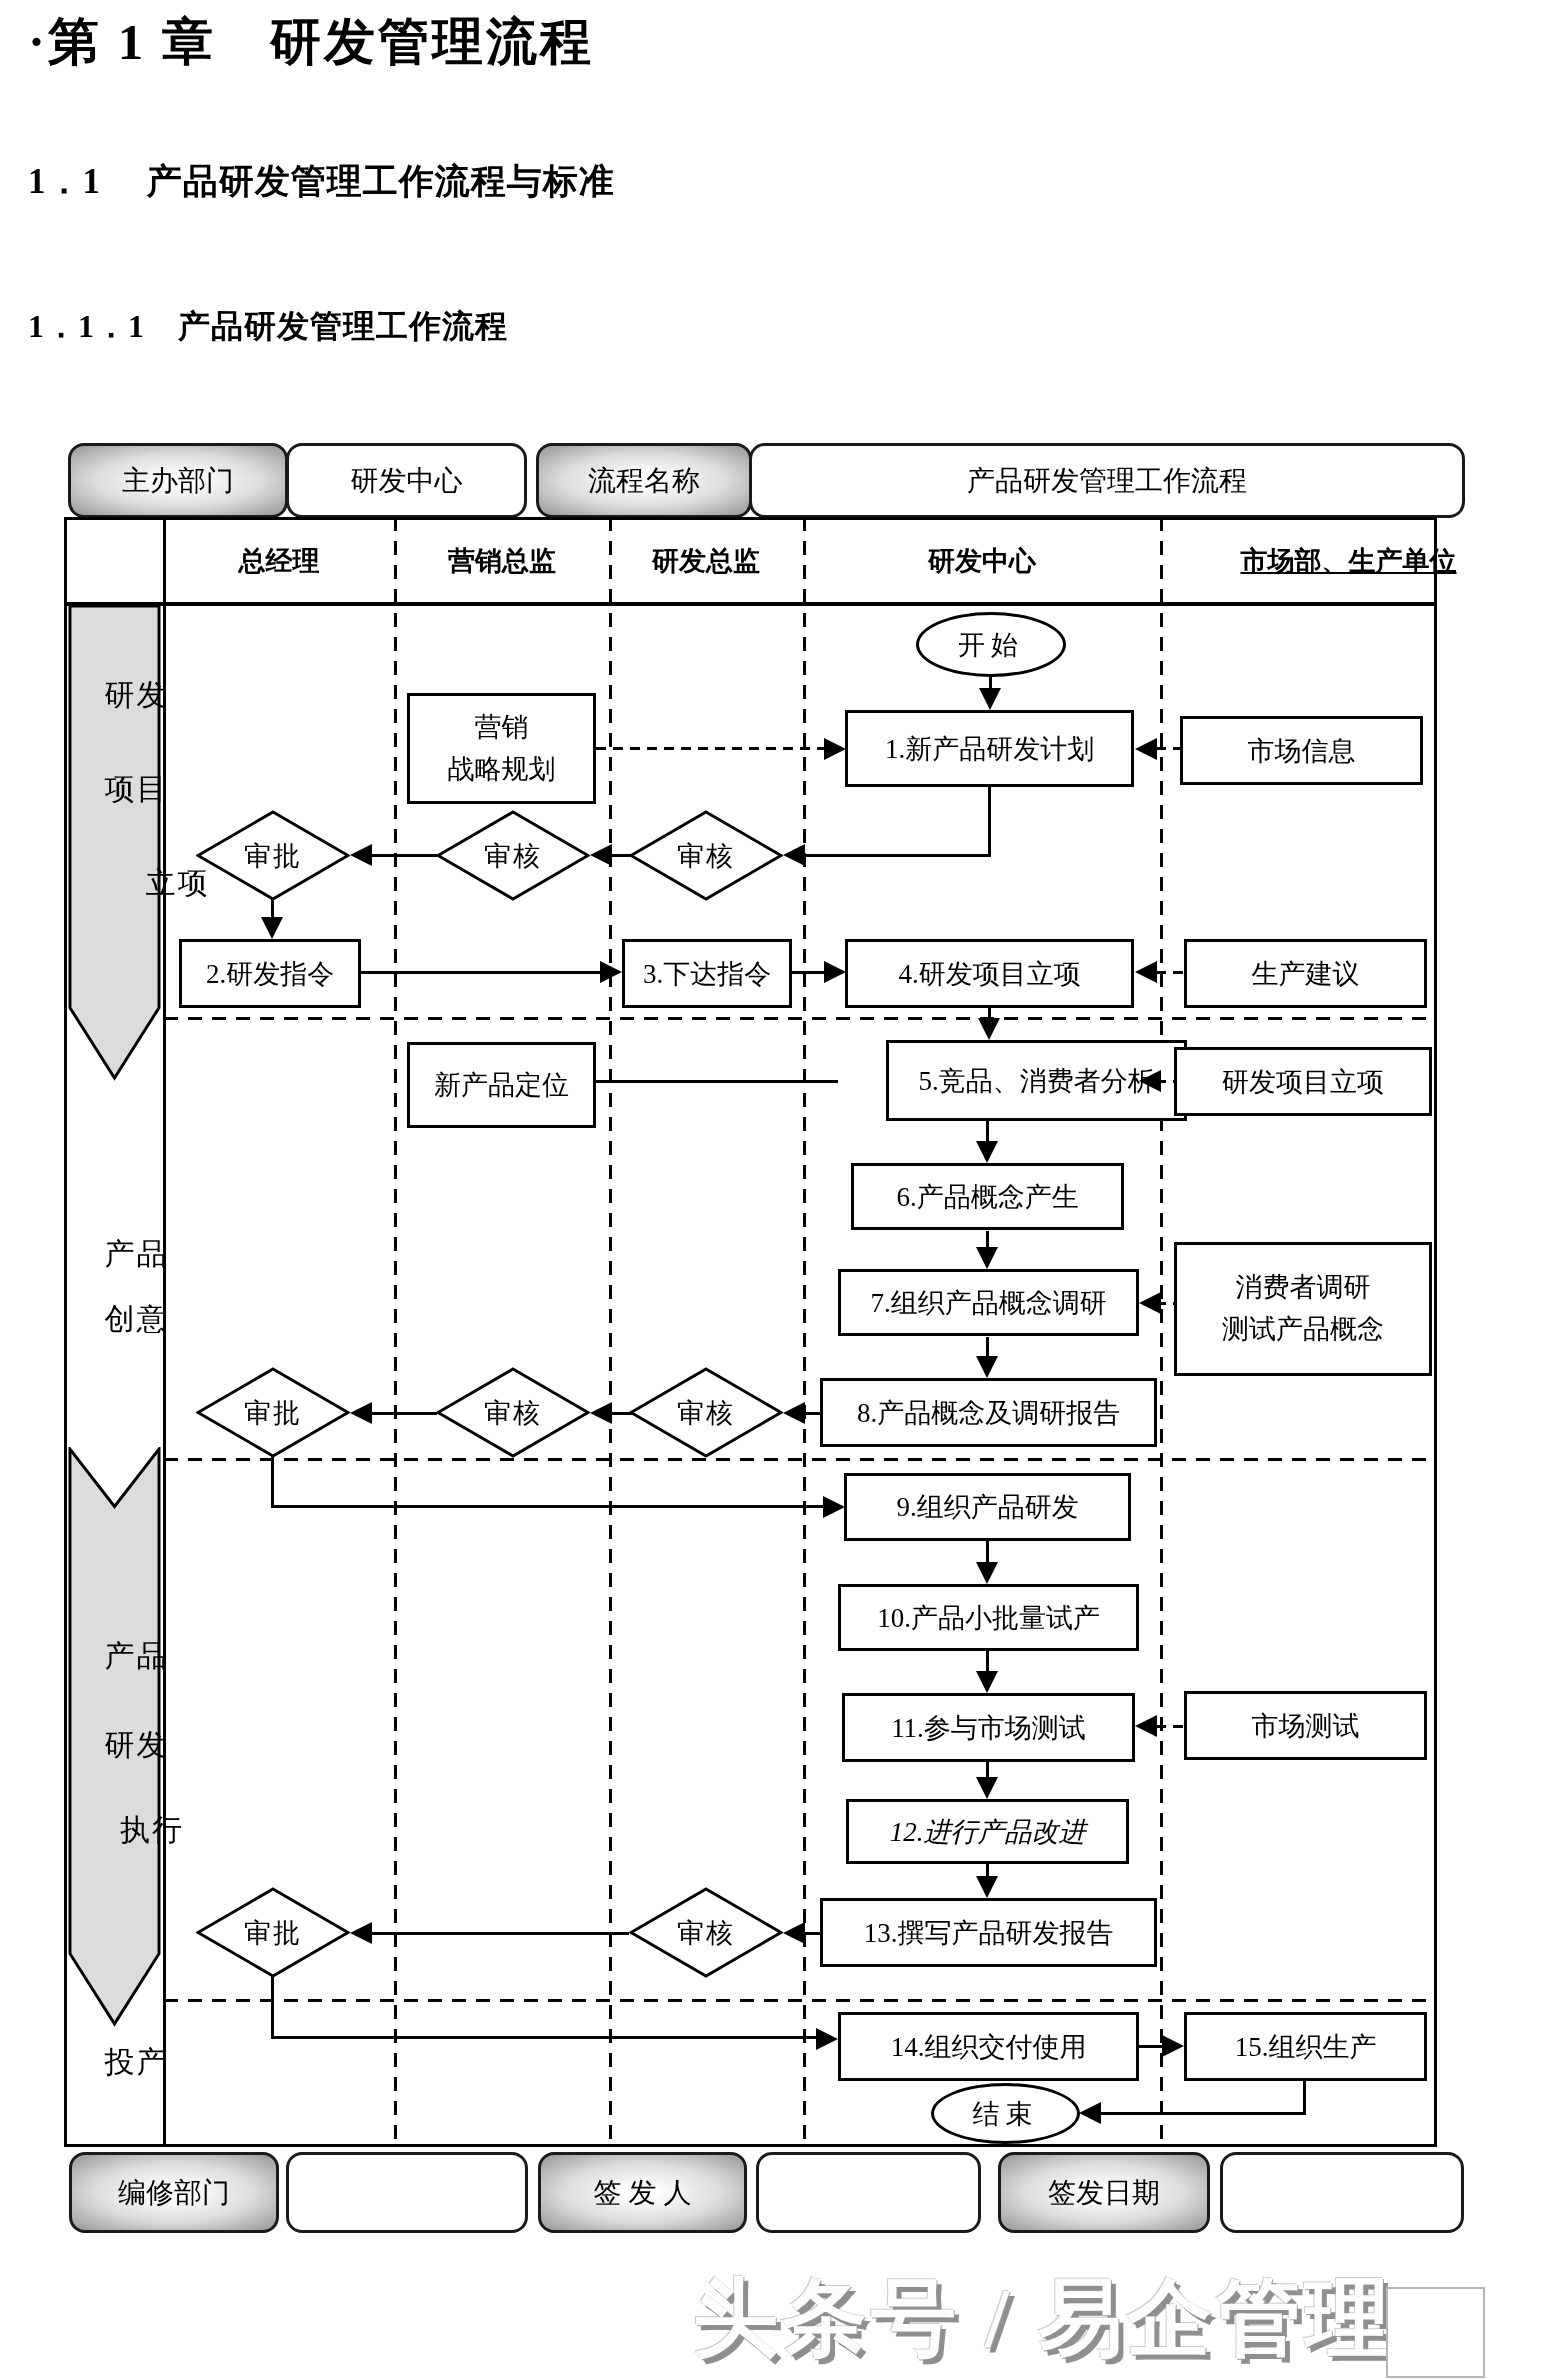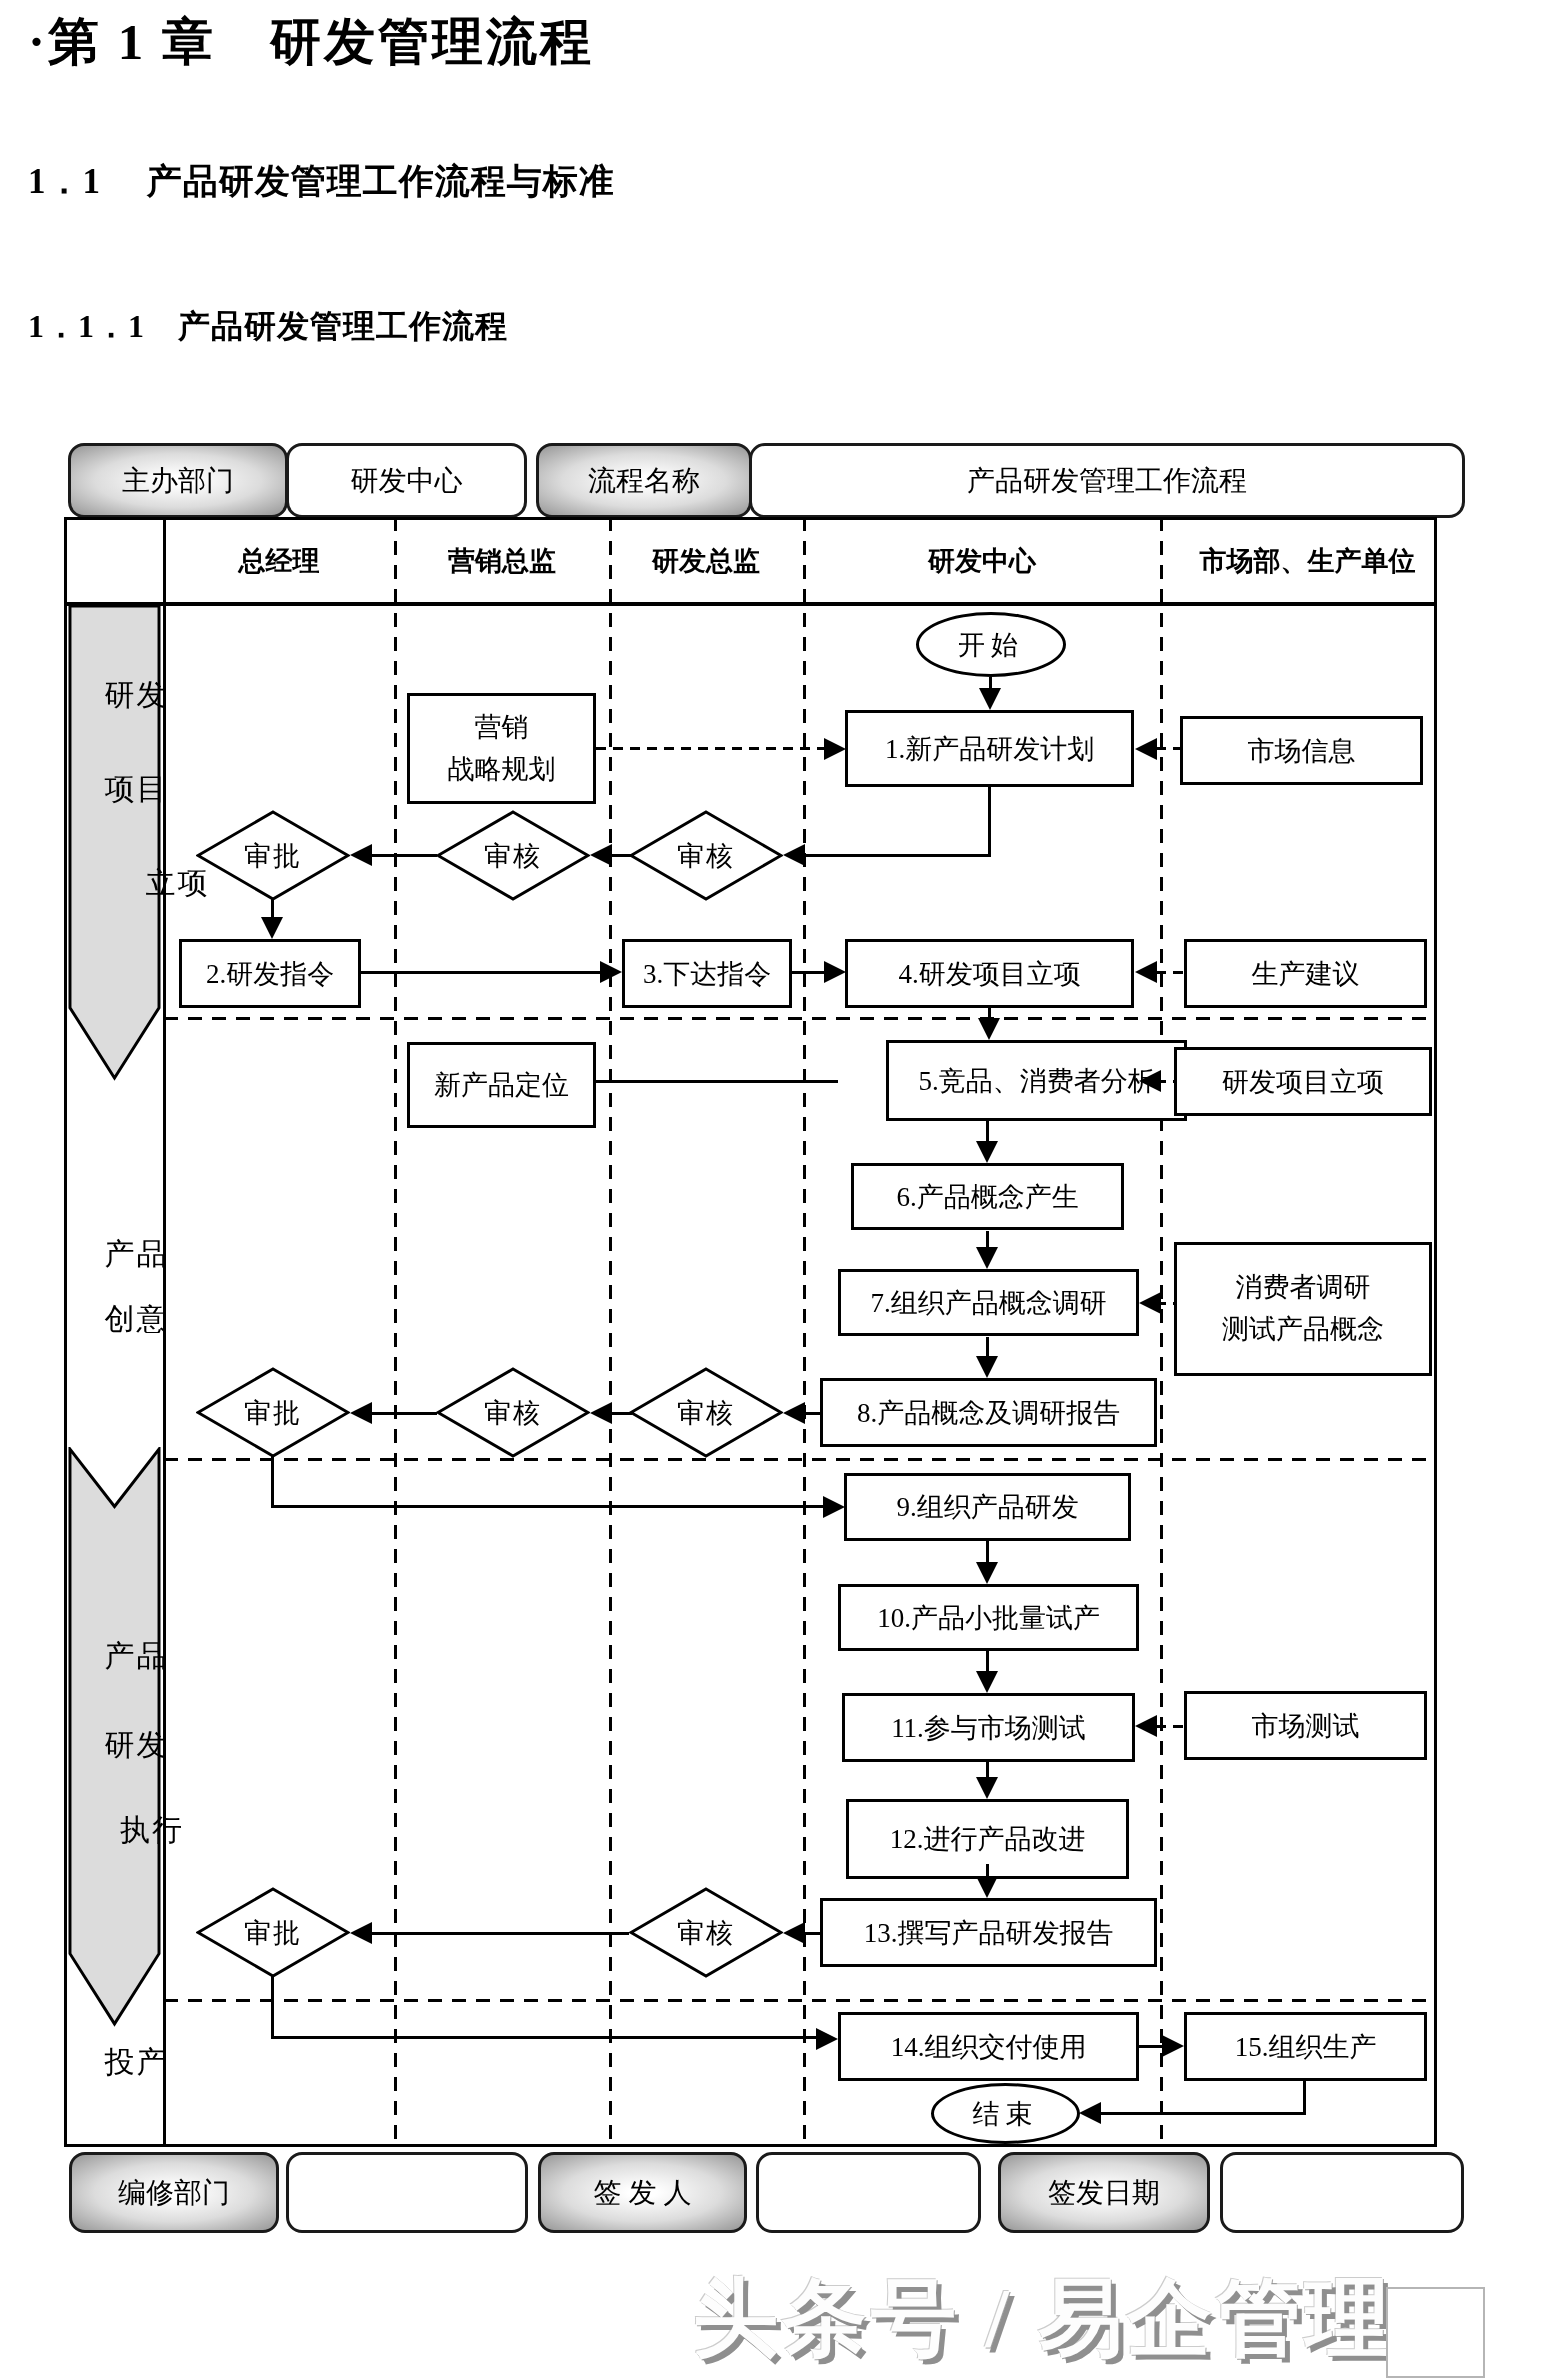--- a/index.html
+++ b/index.html
@@ -58,21 +58,21 @@
   <div class="abs pill" style="left:286px;top:443px;width:241px;height:75px;">研发中心</div>
   <div class="abs pill gray" style="left:536px;top:443px;width:216px;height:75px;">流程名称</div>
   <div class="abs pill" style="left:749px;top:443px;width:716px;height:75px;">产品研发管理工作流程</div>
 
   <div class="abs frame" style="left:64px;top:517px;width:1373px;height:1630px;"></div>
 
   <div class="abs colhead" style="left:200px;top:543px;width:158px;">总经理</div>
   <div class="abs colhead" style="left:423px;top:543px;width:158px;">营销总监</div>
   <div class="abs colhead" style="left:627px;top:543px;width:158px;">研发总监</div>
   <div class="abs colhead" style="left:903px;top:543px;width:158px;">研发中心</div>
-  <div class="abs colhead" style="left:1169px;top:543px;width:277px;">市场部、生产单位</div>
+  <div class="abs colhead" style="left:1210px;top:543px;width:277px;text-decoration:underline;">市场部、生产单位</div>
 
   <div class="abs solid-h" style="left:64px;top:602px;width:1373px;"></div>
   <div class="abs solid-v" style="left:163px;top:517px;height:1630px;"></div>
   <div class="abs dash-v" style="left:394px;top:517px;height:1630px;"></div>
   <div class="abs dash-v" style="left:609px;top:517px;height:1630px;"></div>
   <div class="abs dash-v" style="left:803px;top:517px;height:1630px;"></div>
   <div class="abs dash-v" style="left:1160px;top:517px;height:1630px;"></div>
   <div class="abs dash-h" style="left:164px;top:1017px;width:1273px;"></div>
   <div class="abs dash-h" style="left:164px;top:1458px;width:1273px;"></div>
   <div class="abs dash-h" style="left:164px;top:1999px;width:1273px;"></div>
@@ -153,21 +153,21 @@
     <svg width="154" height="91" viewBox="0 0 156 92">
         <polygon points="78,2 154,46 78,90 2,46" fill="#fff" stroke="#000" stroke-width="3"></polygon>
       </svg>
     <span>审核</span>
   </div>
 
   <div class="abs pbox" style="left:844px;top:1473px;width:287px;height:68px;">9.组织产品研发</div>
   <div class="abs pbox" style="left:838px;top:1584px;width:301px;height:67px;">10.产品小批量试产</div>
   <div class="abs pbox" style="left:842px;top:1693px;width:293px;height:69px;">11.参与市场测试</div>
   <div class="abs pbox" style="left:1184px;top:1691px;width:243px;height:69px;">市场测试</div>
-  <div class="abs pbox" style="left:846px;top:1799px;width:283px;height:80px;">12.进行产品改进</div>
+  <div class="abs pbox" style="left:846px;top:1799px;width:283px;height:65px;font-style:italic;">12.进行产品改进</div>
   <div class="abs pbox" style="left:820px;top:1898px;width:337px;height:69px;">13.撰写产品研发报告</div>
 
   <div class="abs diamond" style="left:196px;top:1887px;">
     <svg width="154" height="91" viewBox="0 0 156 92">
         <polygon points="78,2 154,46 78,90 2,46" fill="#fff" stroke="#000" stroke-width="3"></polygon>
       </svg>
     <span>审批</span>
   </div>
   <div class="abs diamond" style="left:629px;top:1887px;">
     <svg width="154" height="91" viewBox="0 0 156 92">

